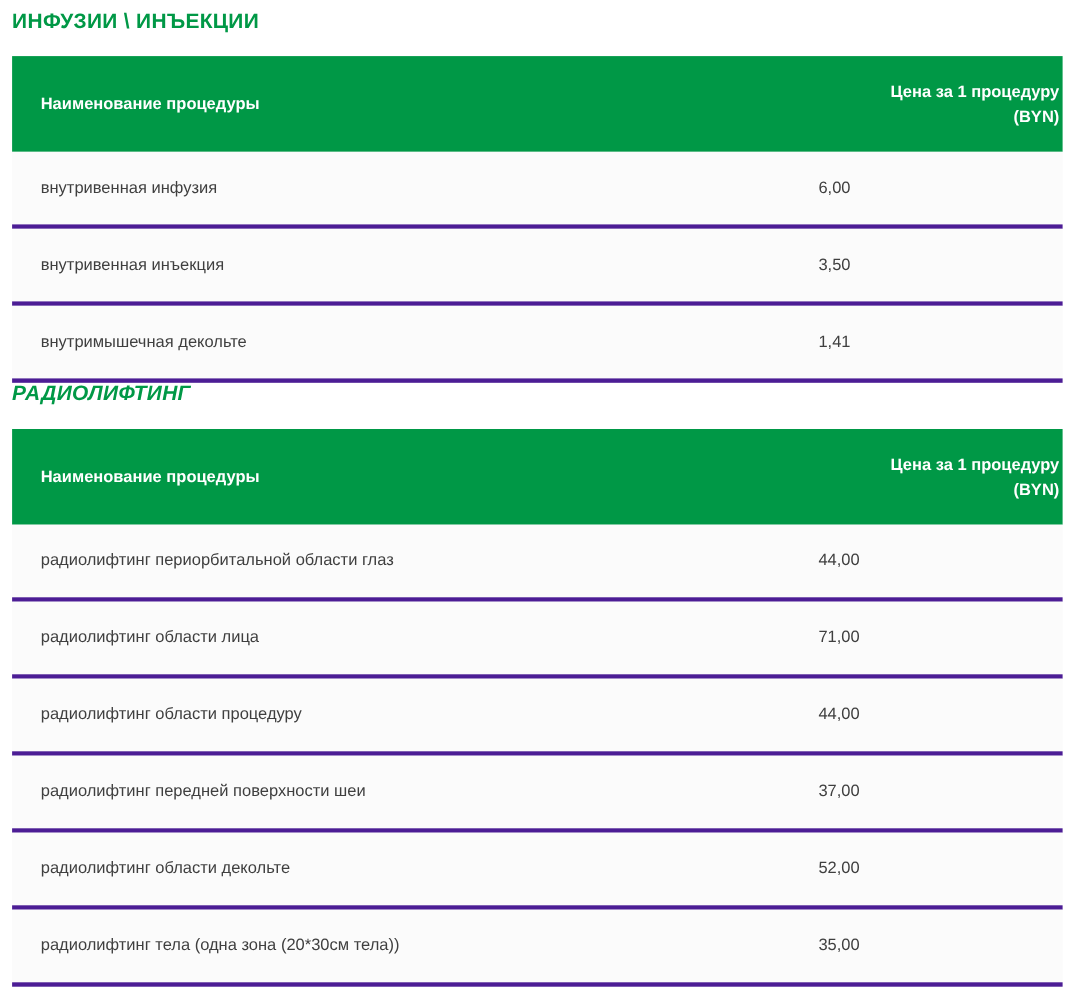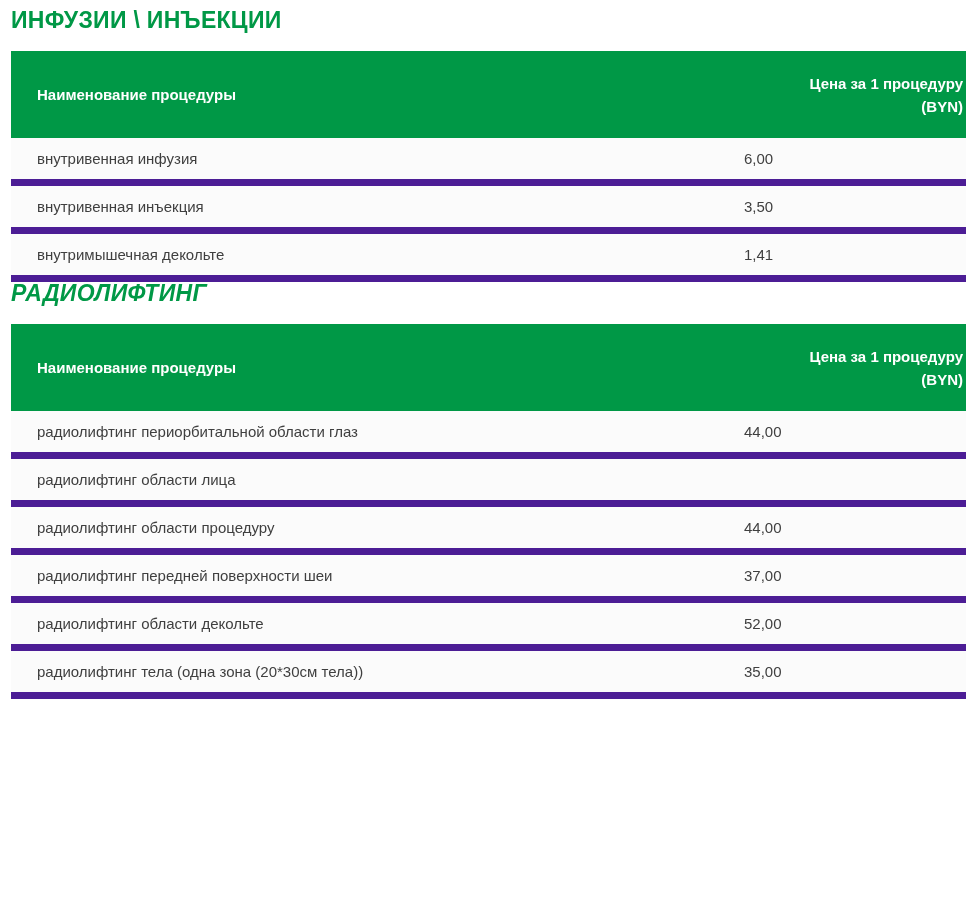--- a/index.html
+++ b/index.html
@@ -11,21 +11,21 @@
     width: 969px;
     height: 898px;
     overflow: hidden;
     font-family: "Liberation Sans", sans-serif;
   }
   .page {
     padding: 9px 0 0 11px;
   }
   .section-title {
     color: #009846;
-    font-size: 23px;
+    font-size: 19px;
     font-weight: bold;
     line-height: 22px;
     letter-spacing: 0.3px;
     margin: 0 0 20px 0;
   }
   .section + .section .section-title {
     font-style: italic;
   }
   .price-table {
     width: 955px;
@@ -53,24 +53,24 @@
     flex: 1;
   }
   .th.price .wrap {
     display: block;
     max-width: 175px;
     text-align: right;
   }
   .tr {
     display: flex;
     align-items: center;
-    height: 48px;
+    height: 70px;
     box-sizing: border-box;
     background: #fbfbfb;
-    border-bottom: 7px solid #4c1d95;
+    border-bottom: 4px solid #4c1d95;
   }
   .td {
     font-size: 15px;
     color: #3f3f3f;
     box-sizing: border-box;
     padding-left: 26px;
     line-height: 20px;
   }
   .td.name {
     width: 707px;
@@ -120,20 +120,21 @@
           <span class="wrap">Цена за 1 процедуру (BYN)</span>
         </div>
       </div>
       <div class="tbody">
         <div class="tr">
           <div class="td name">радиолифтинг периорбитальной области глаз</div>
           <div class="td price">44,00</div>
         </div>
         <div class="tr">
           <div class="td name">радиолифтинг области лица</div>
+          <div class="td price">71,00</div>
         </div>
         <div class="tr">
           <div class="td name">радиолифтинг области процедуру</div>
           <div class="td price">44,00</div>
         </div>
         <div class="tr">
           <div class="td name">радиолифтинг передней поверхности шеи</div>
           <div class="td price">37,00</div>
         </div>
         <div class="tr">

